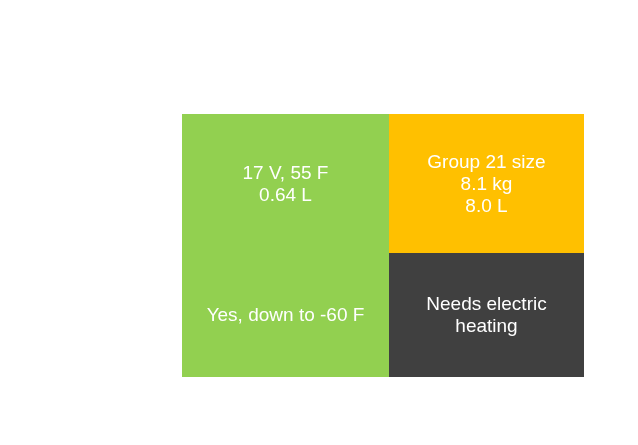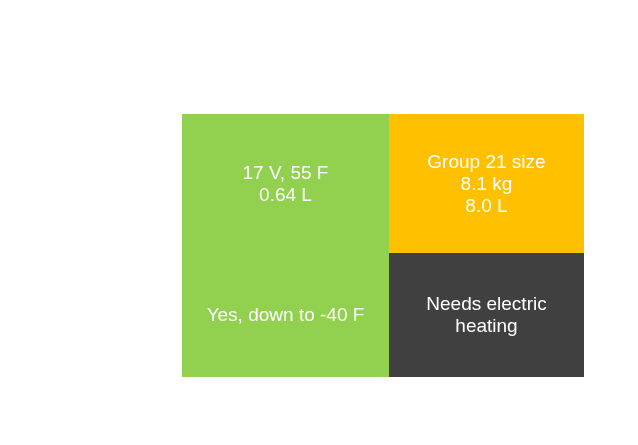--- a/index.html
+++ b/index.html
@@ -52,21 +52,21 @@
       <div>0.64 L</div>
     </div>
 
     <div class="cell" style="background-color: rgb(255, 192, 0);">
       <div>Group 21 size</div>
       <div>8.1 kg</div>
       <div>8.0 L</div>
     </div>
 
     <div class="cell" style="background-color: rgb(146, 208, 80);">
-      <div>Yes, down to -40 F</div>
+      <div>Yes, down to -60 F</div>
     </div>
 
     <div class="cell" style="background-color: #404040; align-items: flex-end;">
       <div class="wrap-narrow">Needs electric heating</div>
     </div>
 
   </div>
 </div>
 
 </body></html>

